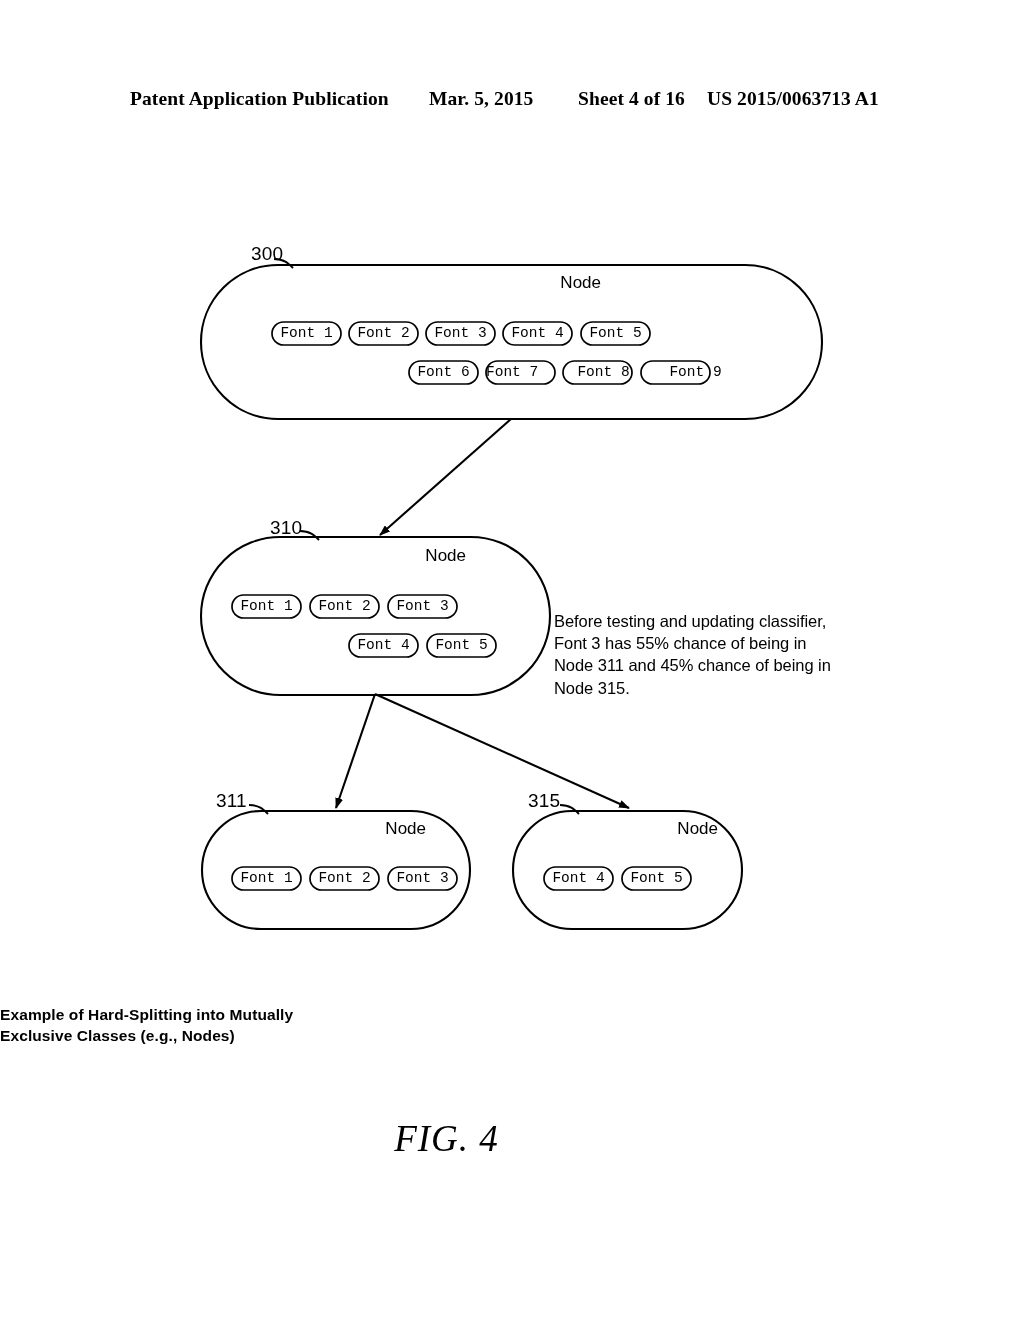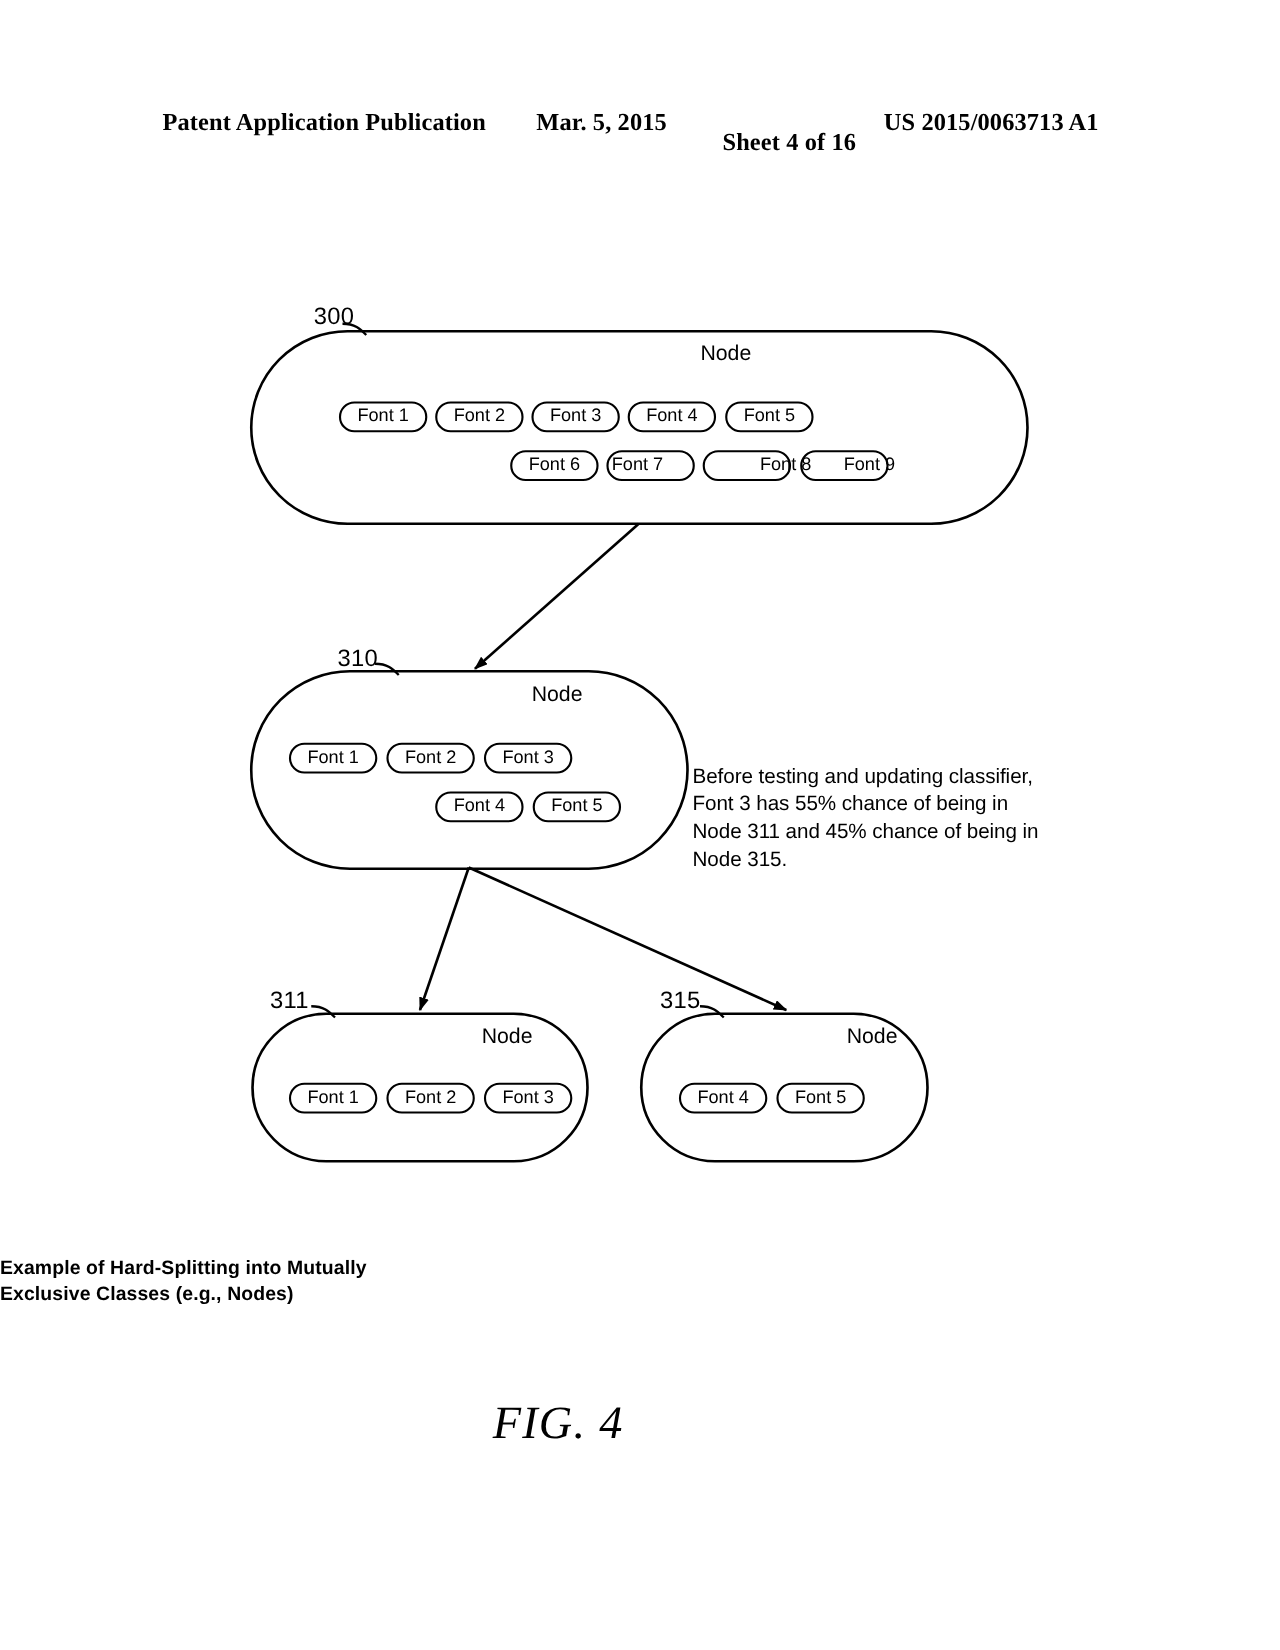--- a/index.html
+++ b/index.html
@@ -24,21 +24,21 @@
     width: 1024px;
     height: 26px;
     font-family: "Liberation Serif", serif;
     font-weight: bold;
     font-size: 19.5px;
     letter-spacing: 0.1px;
     white-space: nowrap;
   }
   .hdr-pub   { position: absolute; left: 130px;  top: 0; }
   .hdr-date  { position: absolute; left: 429px;  top: 0; }
-  .hdr-sheet { position: absolute; left: 578px;  top: 0; margin-top: 16px; }
+  .hdr-sheet { position: absolute; left: 578px;  top: 0; }
   .hdr-pat   { position: absolute; left: 707px;  top: 0; }
 
   
   #figure-svg {
     position: absolute;
     left: 0;
     top: 0;
     width: 1024px;
     height: 1320px;
   }
@@ -60,20 +60,21 @@
   .node-title {
     font-size: 17px;
     text-align: right;
   }
 
   
   .chip-label {
     font-size: 14.5px;
     text-align: center;
     line-height: 1;
+    font-family: Liberation Mono, monospace;
   }
 
   
   .annotation {
     font-size: 16.5px;
     line-height: 22.2px;
     white-space: pre-line;
     letter-spacing: -0.05px;
   }
 
@@ -189,21 +190,21 @@
 <div class="olay node-title" style="left:538px; top:819px; width:180px;">Node</div>
 
 <div class="olay chip-label" style="left:272px; top:326px; width:69px;">Font 1</div>
 <div class="olay chip-label" style="left:349px; top:326px; width:69px;">Font 2</div>
 <div class="olay chip-label" style="left:426px; top:326px; width:69px;">Font 3</div>
 <div class="olay chip-label" style="left:503px; top:326px; width:69px;">Font 4</div>
 <div class="olay chip-label" style="left:581px; top:326px; width:69px;">Font 5</div>
 
 <div class="olay chip-label" style="left:409px; top:365px; width:69px;">Font 6</div>
 <div class="olay chip-label" style="left:486px; top:365px; width:48px;">Font 7</div>
-<div class="olay chip-label" style="left:563px; top:365px; width:81px;padding-left:25px;">Font 8</div>
+<div class="olay chip-label" style="left:563px; top:365px; width:81px;">Font 8</div>
 <div class="olay chip-label" style="left:641px; top:365px; width:69px;margin-left:20px;">Font 9</div>
 
 <div class="olay chip-label" style="left:232px; top:599px; width:69px;">Font 1</div>
 <div class="olay chip-label" style="left:310px; top:599px; width:69px;">Font 2</div>
 <div class="olay chip-label" style="left:388px; top:599px; width:69px;">Font 3</div>
 <div class="olay chip-label" style="left:349px; top:638px; width:69px;">Font 4</div>
 <div class="olay chip-label" style="left:427px; top:638px; width:69px;">Font 5</div>
 
 <div class="olay chip-label" style="left:232px; top:871px; width:69px;">Font 1</div>
 <div class="olay chip-label" style="left:310px; top:871px; width:69px;">Font 2</div>

